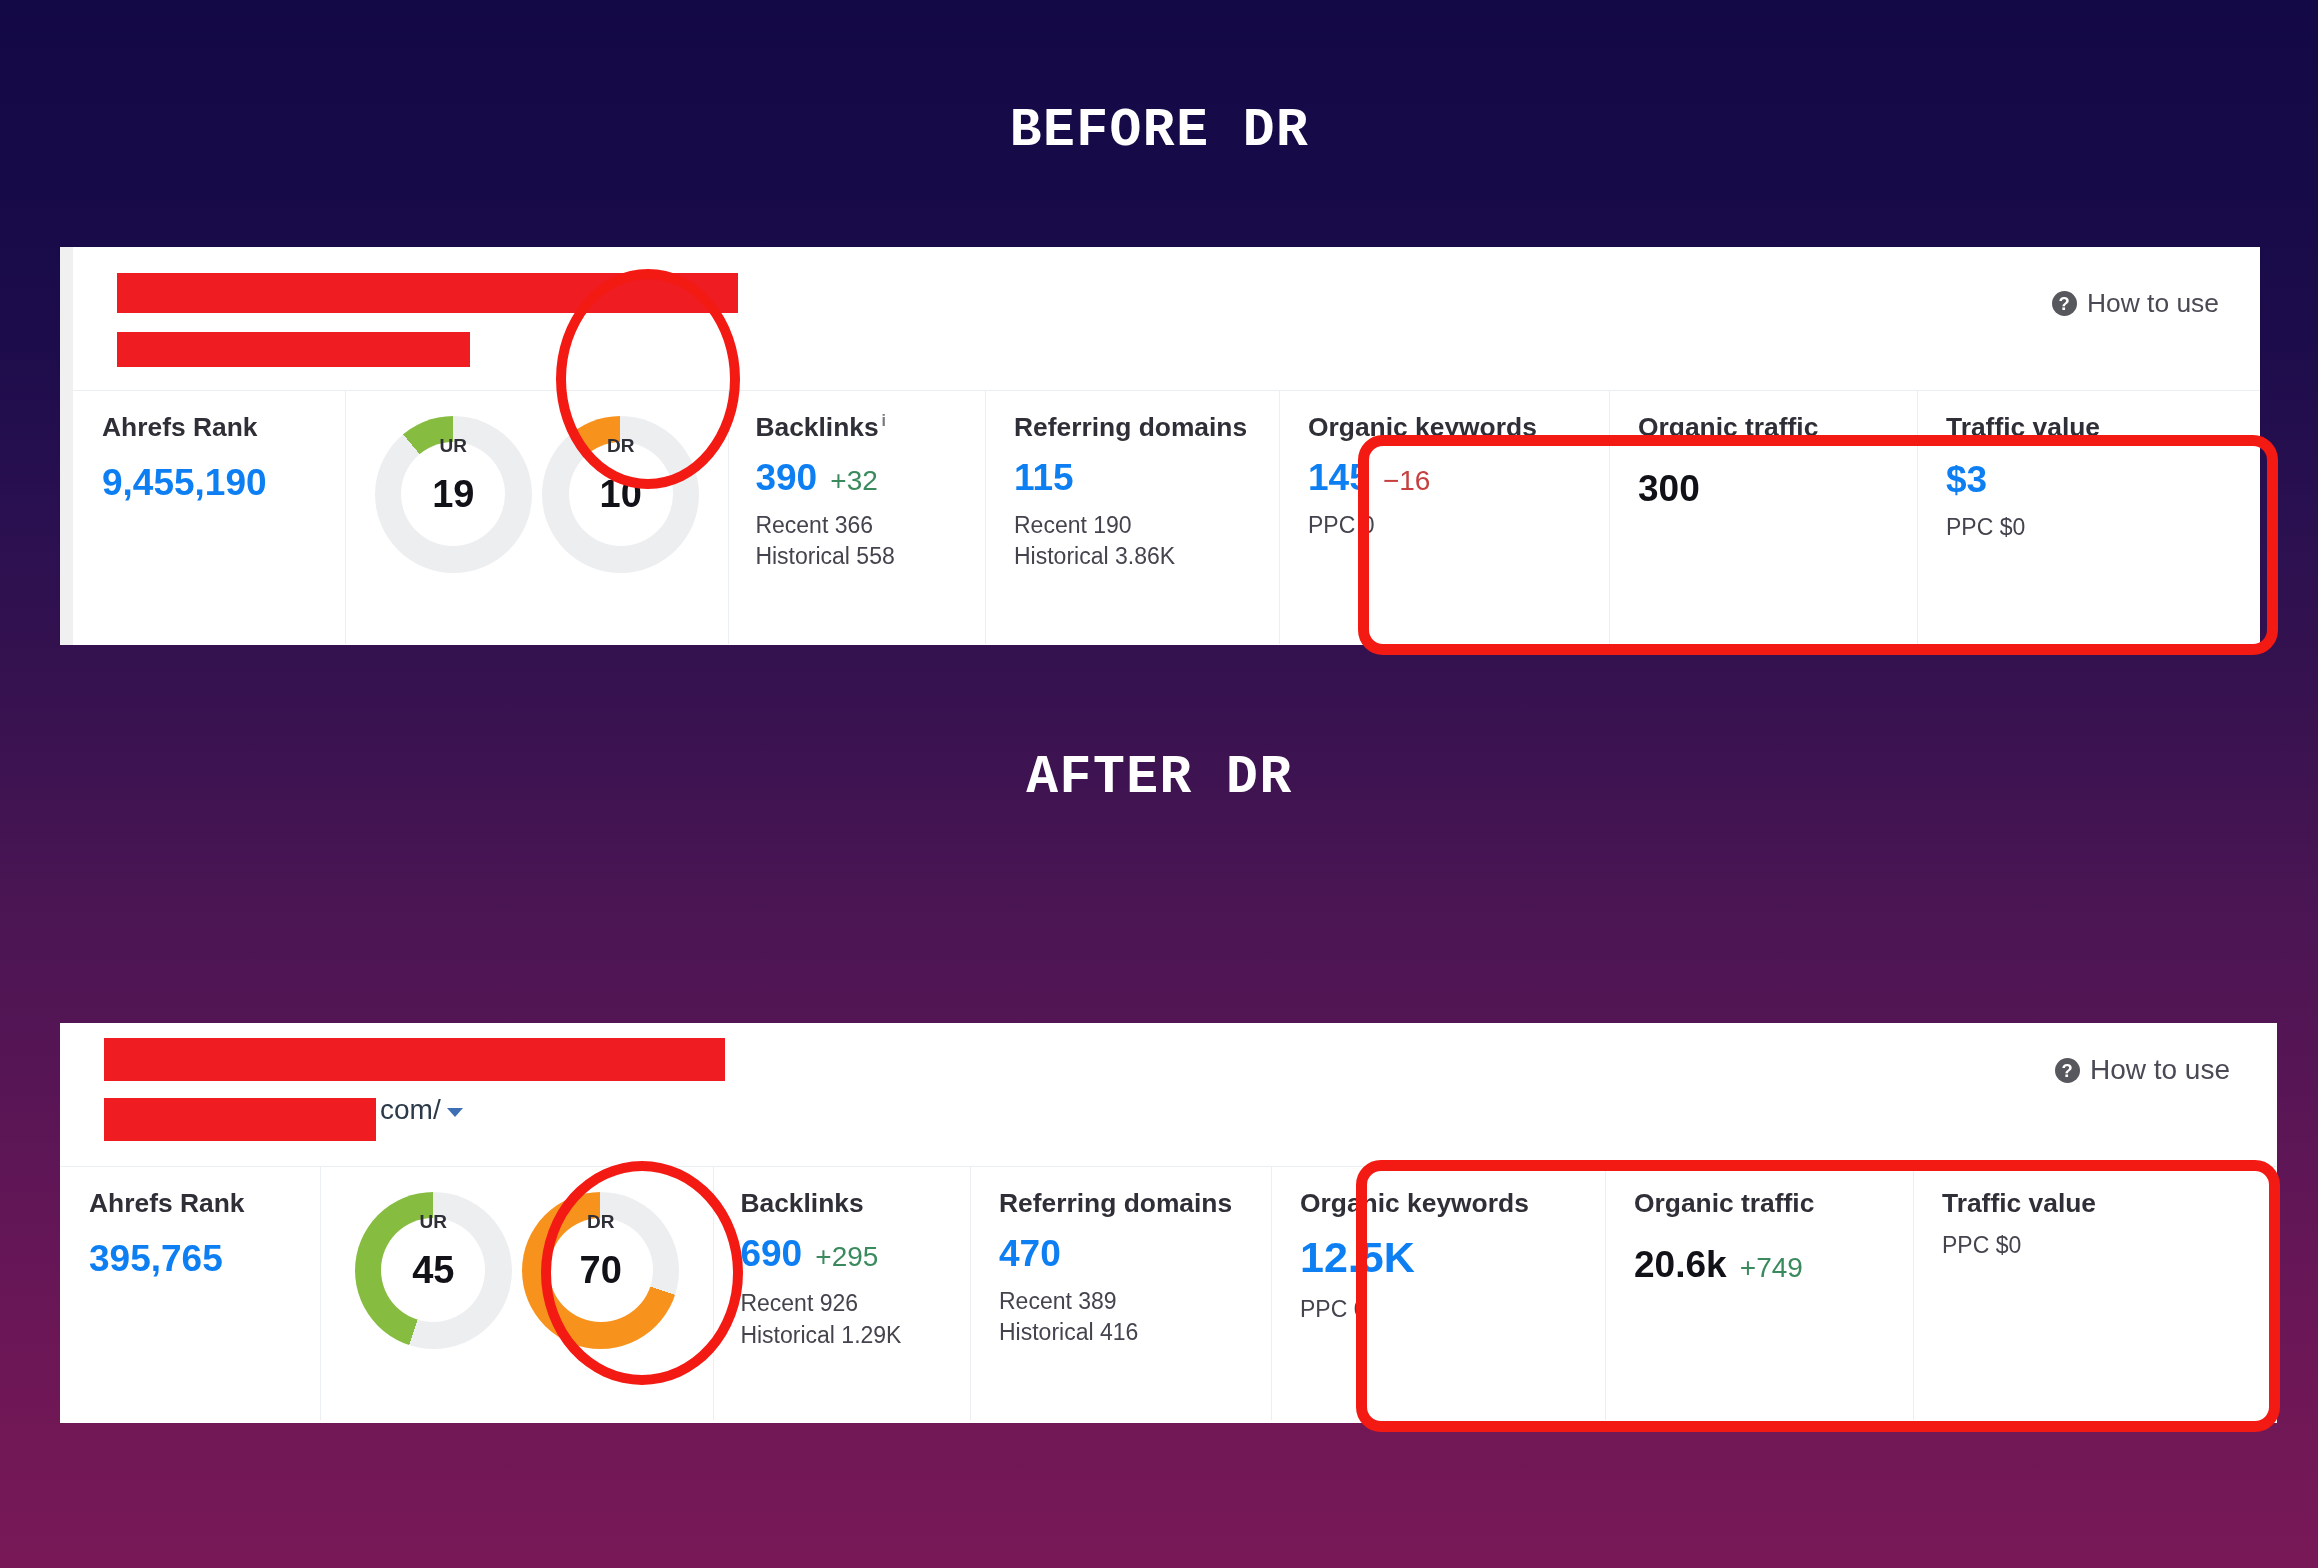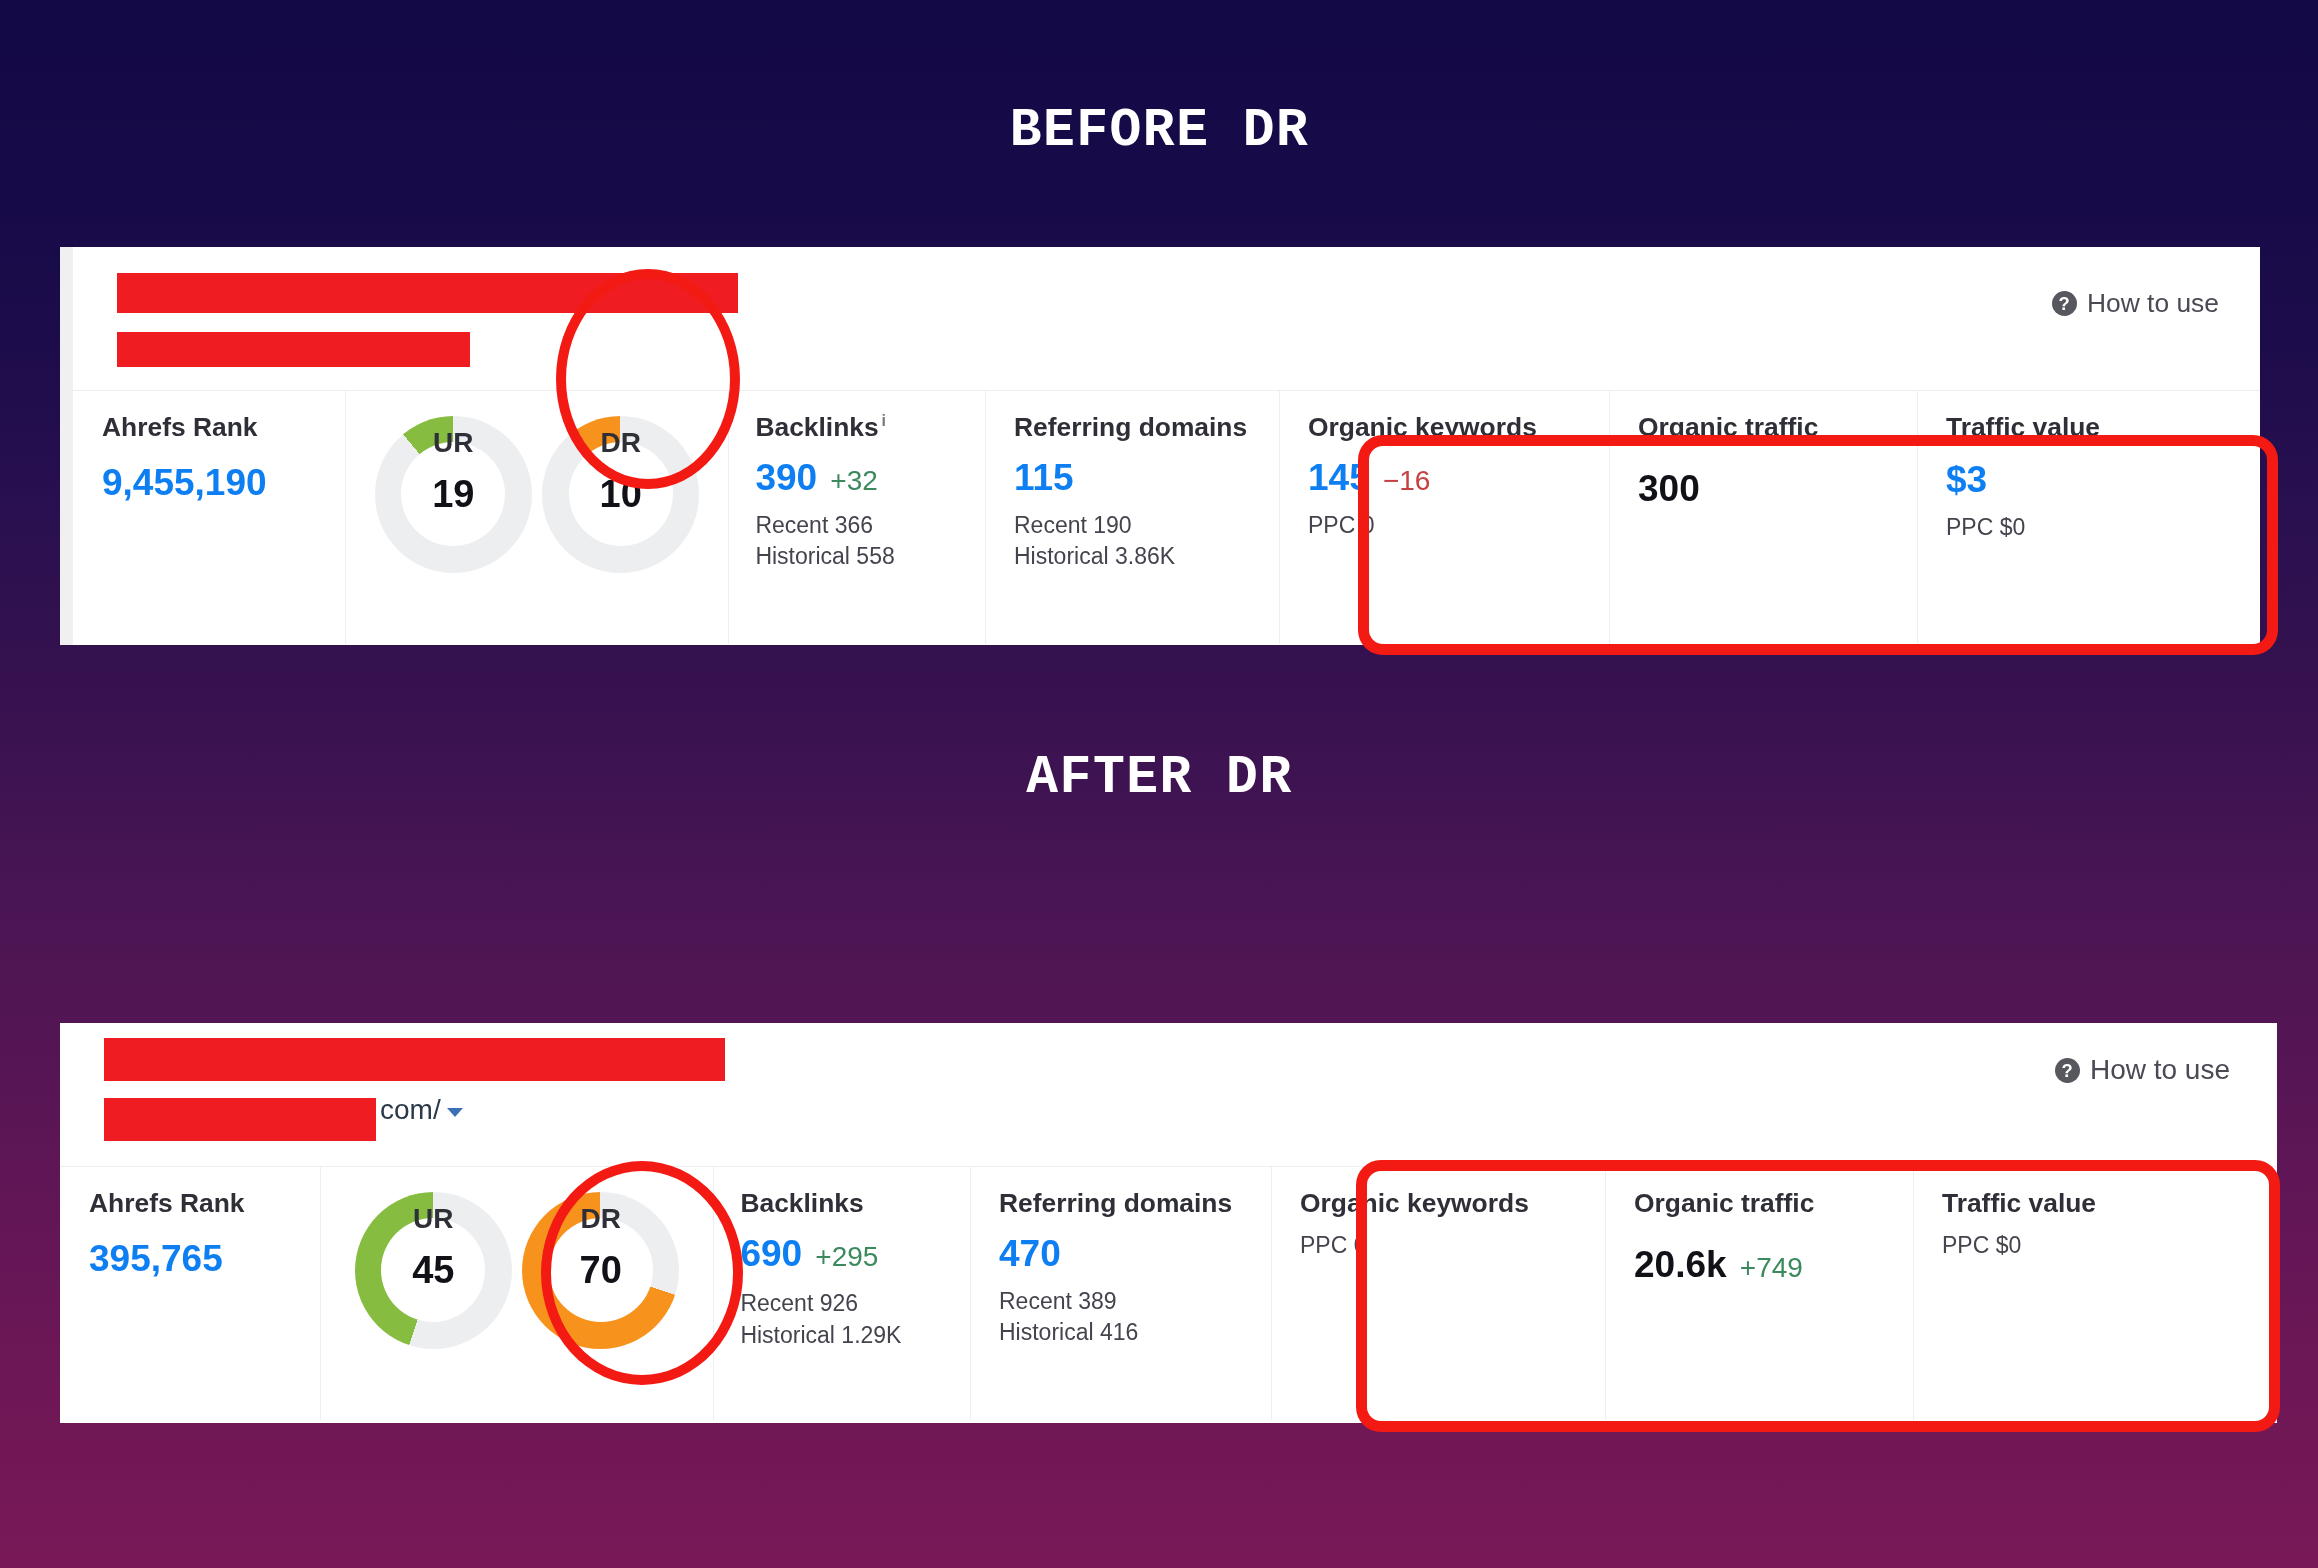--- a/index.html
+++ b/index.html
@@ -219,23 +219,23 @@
     position: absolute;
     left: 50%; top: 50%;
     transform: translate(-50%,-50%);
     width: 104px; height: 104px;
     border-radius: 50%;
     background: #ffffff;
   }
   .gauge .gtitle {
     position: absolute;
     left: 0; right: 0;
-    top: 11px;
+    top: 19px;
     text-align: center;
-    font-size: 28px;
+    font-size: 19px;
     font-weight: bold;
     color: #2f2f38;
     z-index: 3;
     font-family: "Liberation Sans", sans-serif;
   }
   .gauge .gval {
     position: absolute;
     left: 0; right: 0;
     top: 50%;
     transform: translateY(-48%);
@@ -417,20 +417,24 @@
 
       <div class="metric m-refdom">
         <div class="label">Referring domains</div>
         <div class="big" style="margin-top:14.7px">470</div>
         <div class="sub" style="margin-top:10.3px">Recent 389</div>
         <div class="sub">Historical 416</div>
       </div>
 
       <div class="metric m-keywords">
         <div class="label">Organic keywords</div>
+        <div class="rowline" style="margin-top:14.7px">
+          <span class="big" style="font-size:43px">12.5K</span>
+          <span class="delta pos"></span>
+        </div>
         <div class="sub" style="margin-top:11.8px">PPC 0</div>
       </div>
 
       <div class="metric m-traffic">
         <div class="label">Organic traffic</div>
         <div class="rowline" style="margin-top:25px">
           <span class="big dark">20.6k</span>
           <span class="delta pos">+749</span>
         </div>
       </div>

